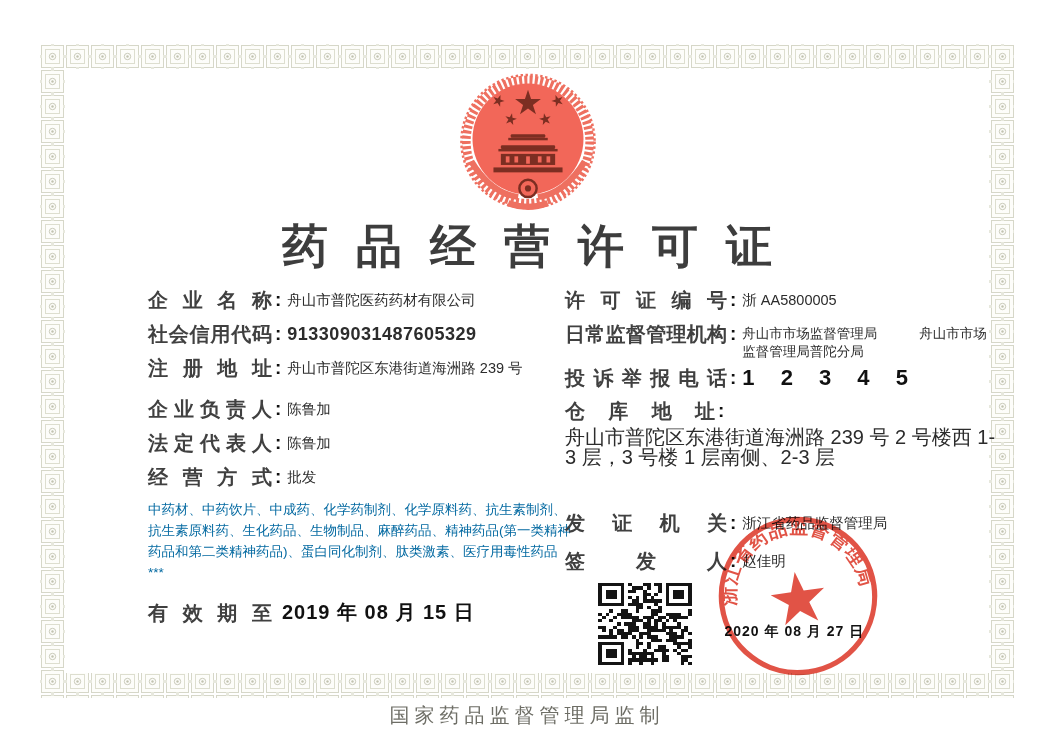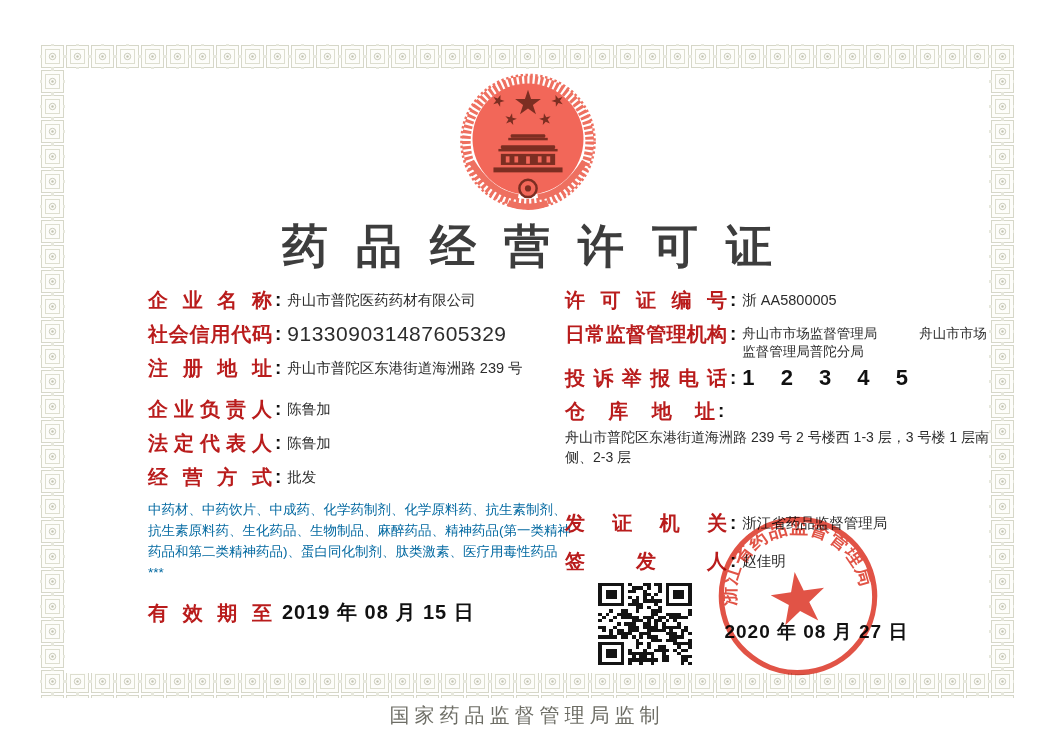--- a/index.html
+++ b/index.html
@@ -17,51 +17,51 @@
     font-family:"Liberation Serif","DejaVu Serif",serif;
     font-weight:bold;font-size:46px;color:#3d3d3d;
     letter-spacing:28px;text-indent:28px;white-space:nowrap;
   }
   
   .col-left{position:absolute;left:148px;top:288px;width:425px;}
   .col-right{position:absolute;left:565px;top:288px;width:440px;}
   .row{margin-bottom:10px;white-space:nowrap;}
   .lbl{
     display:inline-block;vertical-align:middle;
-    font-weight:bold;font-size:20px;color:#b91c1c;
+    font-weight:bold;font-size:20px;color:#404040;
     text-align:justify;text-align-last:justify;line-height:24px;
   }
   .col-left .lbl{width:124px;}
   .col-right .lbl{width:162px;}
   .colon{font-weight:bold;font-size:19px;color:#101010;margin:0 6px 0 3px;vertical-align:middle;}
   .val{font-size:14.5px;color:#2c2c2c;vertical-align:middle;}
-  .val-num{font-size:21px;letter-spacing:0.5px;}
+  .val-num{font-size:18px;letter-spacing:0.5px;font-weight:bold;}
   .gap-lg{margin-bottom:17px;}
   .scope-text{
     white-space:normal;font-size:13.5px;line-height:21px;color:#0369a1;
     width:425px;margin-top:5px;
   }
   .valid-row{margin-top:16px;white-space:nowrap;}
   .valid-lbl{width:136px;}
   .date-val{font-weight:bold;font-size:20px;color:#111;margin-left:10px;vertical-align:middle;letter-spacing:1px;}
   
   .sup-val{
     display:inline-block;vertical-align:top;white-space:normal;
     width:255px;font-size:13.5px;line-height:18px;color:#2c2c2c;margin-top:3px;
   }
   .sup-gap{display:inline-block;width:42px;}
   .phone-val{font-weight:bold;font-size:22px;letter-spacing:10px;color:#111;vertical-align:middle;}
-  .wh-text{white-space:normal;font-size:14px;line-height:20px;color:#2c2c2c;width:438px;margin-top:4px;}
+  .wh-text{white-space:normal;font-size:20px;line-height:20px;color:#2c2c2c;width:438px;margin-top:4px;}
   .issuer-row{margin-top:44px;}
   .signer-row{margin-top:14px;}
   .qr-date-row{margin-top:10px;white-space:nowrap;}
   .qr-box{display:inline-block;vertical-align:middle;margin-left:33px;}
   .issue-date{
     display:inline-block;vertical-align:middle;margin-left:28px;
-    font-weight:bold;font-size:19px;color:#111;letter-spacing:1px;position:relative;top:6px;
+    font-weight:bold;font-size:14px;color:#111;letter-spacing:1px;position:relative;top:6px;
   }
   
   .seal{position:absolute;left:714px;top:512px;width:168px;height:168px;opacity:0.88;mix-blend-mode:multiply;pointer-events:none;}
   
   .footer{
     position:absolute;left:0;bottom:16px;width:100%;text-align:center;
     font-family:"Liberation Serif","DejaVu Serif",serif;
     font-size:20px;letter-spacing:5px;color:#6e6e66;
   }
 </style>

